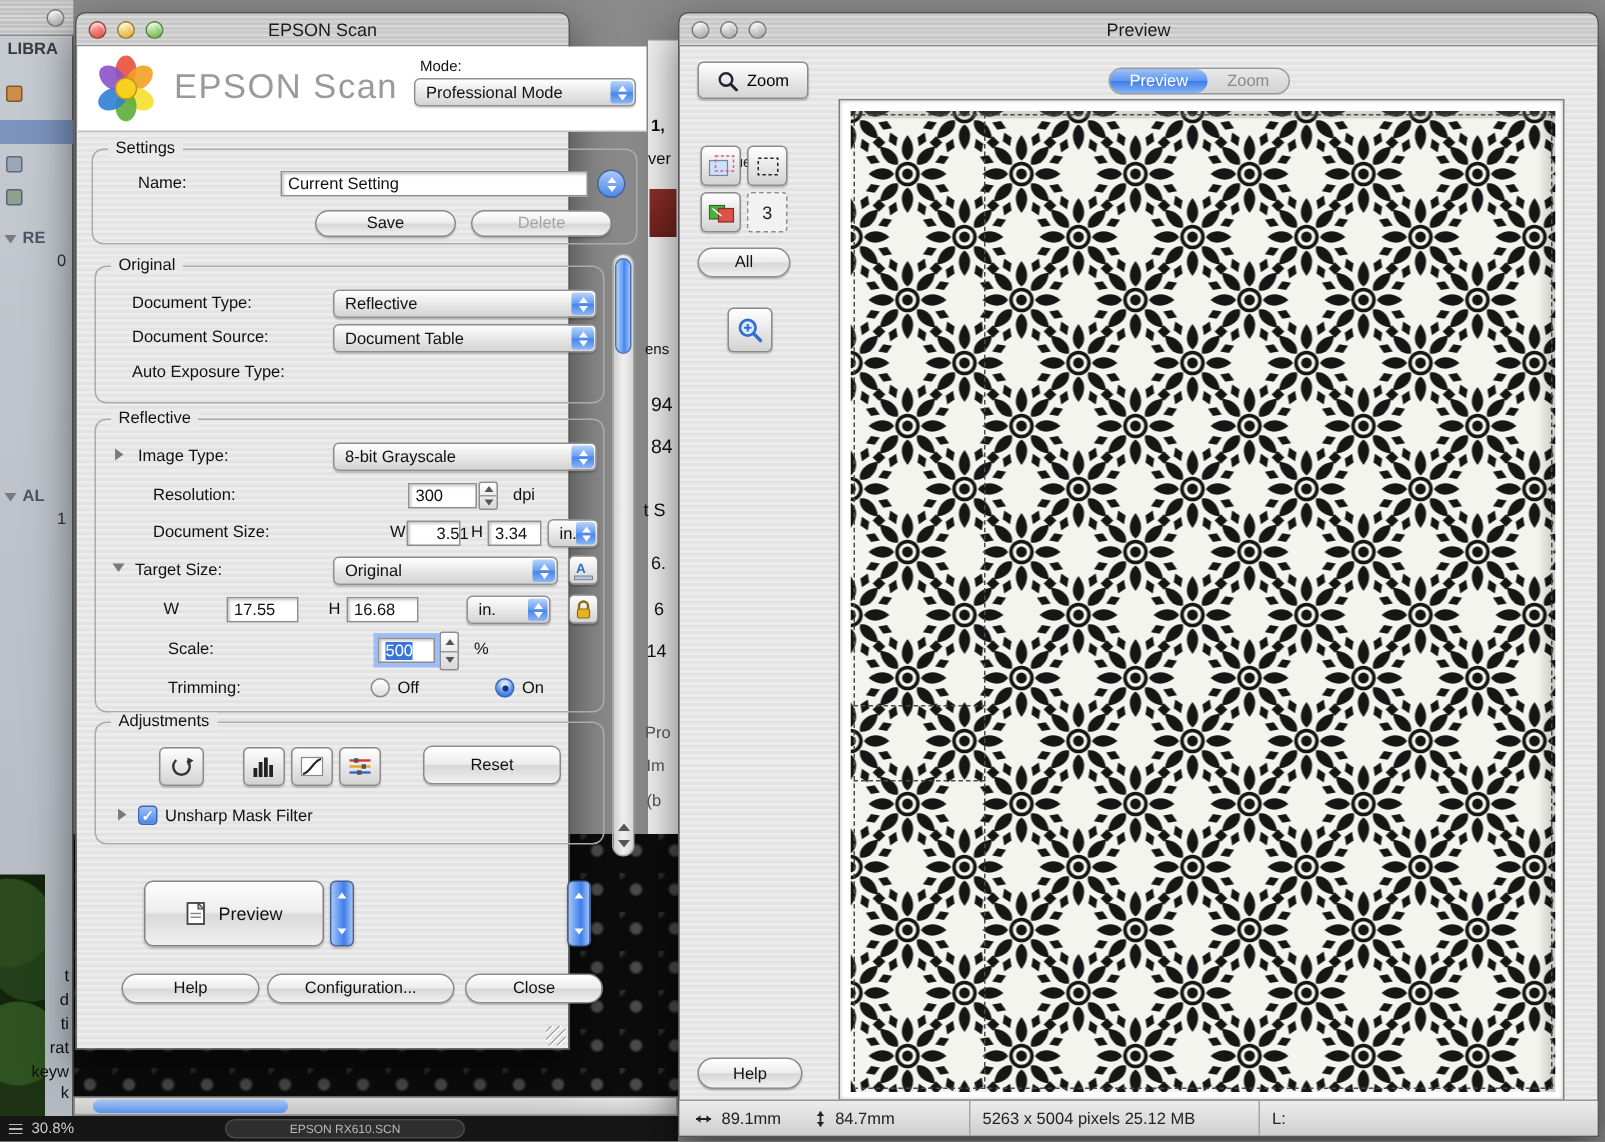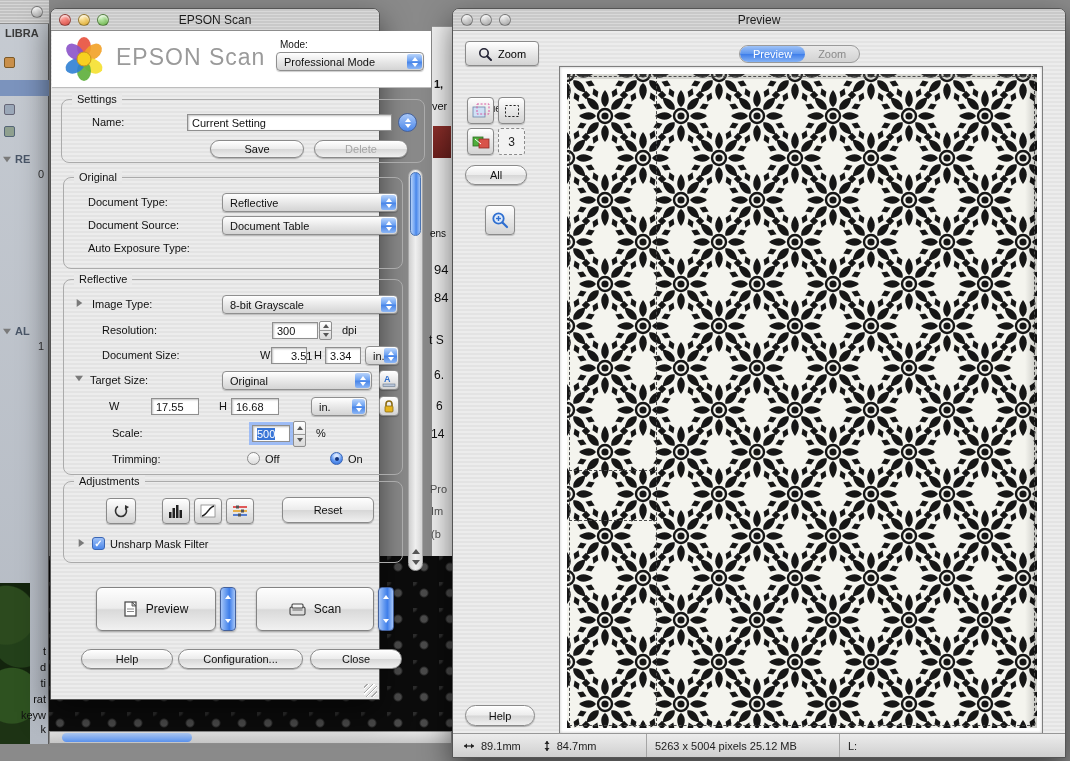--- a/index.html
+++ b/index.html
@@ -171,20 +171,27 @@
 
   <div class="abs" style="left:49px;top:556px;width:403px;height:175px;background:
          radial-gradient(circle at 11px 11px, #4a4a4a 3px, transparent 5px),
          radial-gradient(circle at 0 0, #2c2c2c 3px, transparent 5px),
          #0c0c0c; background-size:26px 26px, 26px 26px;"></div>
 
   <div class="abs" style="left:49px;top:731px;width:403px;height:13px;background:linear-gradient(#e3e3e3,#c6c6c6);border:1px solid #8d8d8d;">
     <div style="position:absolute;left:12px;top:1px;width:130px;height:9px;border-radius:5px;background:linear-gradient(#b2cef8,#5a92ee);border:1px solid #49form74b4;"></div>
   </div>
 
+  <div class="abs" style="left:0;top:744px;width:452px;height:17px;background:#161616;display:flex;align-items:center;color:#cfcfcf;font-size:10px;">
+    <span style="margin-left:6px;width:9px;height:7px;background:repeating-linear-gradient(0deg,#bbb 0 1px,transparent 1px 3px);"></span>
+    <span style="margin-left:6px;">30.8%</span>
+    <span class="abs" style="left:150px;top:2px;width:160px;height:13px;background:#2e2e2e;border:1px solid #4a4a4a;border-radius:7px;display:flex;align-items:center;justify-content:center;">
+      <span style="font-size:8px;color:#b9b9b9;">EPSON RX610.SCN</span>
+    </span>
+  </div>
 
   <div class="window" style="left:50px;top:8px;width:330px;height:692px;z-index:10;text-align:right;">
     <div class="titlebar">
       <div class="lights">
         <span class="light lr"></span>
         <span class="light ly"></span>
         <span class="light lg"></span>
       </div>
       <span class="title">EPSON Scan</span>
     </div>
@@ -411,28 +418,20 @@
         <rect x="1" y="1" width="11" height="14" fill="#fff" stroke="#444" stroke-width="1.2"></rect>
         <path d="M8,1 L12,5 L8,5 Z" fill="#bbb" stroke="#444" stroke-width=".8"></path>
         <line x1="3" y1="8" x2="10" y2="8" stroke="#888"></line>
         <line x1="3" y1="10.5" x2="10" y2="10.5" stroke="#888"></line>
       </svg>
       <span>Preview</span>
     </div>
     <div class="bluestep" style="position:absolute;left:169px;top:578px;width:16px;height:44px;">
       <i class="tri-up"></i>
       <i class="tri-dn"></i>
-    </div>
-    <div class="bigbtn" style="position:absolute;left:205px;top:578px;width:118px;height:44px;">
-      <svg width="17" height="14">
-        <rect x="1" y="5" width="15" height="8" rx="1.5" fill="#ddd" stroke="#444" stroke-width="1.1"></rect>
-        <rect x="3" y="2" width="11" height="4" rx="1" fill="#f6f6f6" stroke="#444" stroke-width="1.1"></rect>
-        <line x1="3.5" y1="8" x2="13.5" y2="8" stroke="#666"></line>
-      </svg>
-      <span>Scan</span>
     </div>
     <div class="bluestep" style="position:absolute;left:327px;top:578px;width:16px;height:44px;">
       <i class="tri-up"></i>
       <i class="tri-dn"></i>
     </div>
 
     <div class="pill" style="position:absolute;left:30px;top:640px;width:92px;height:20px;">
       <span>Help</span>
     </div>
     <div class="pill" style="position:absolute;left:127px;top:640px;width:125px;height:20px;">

